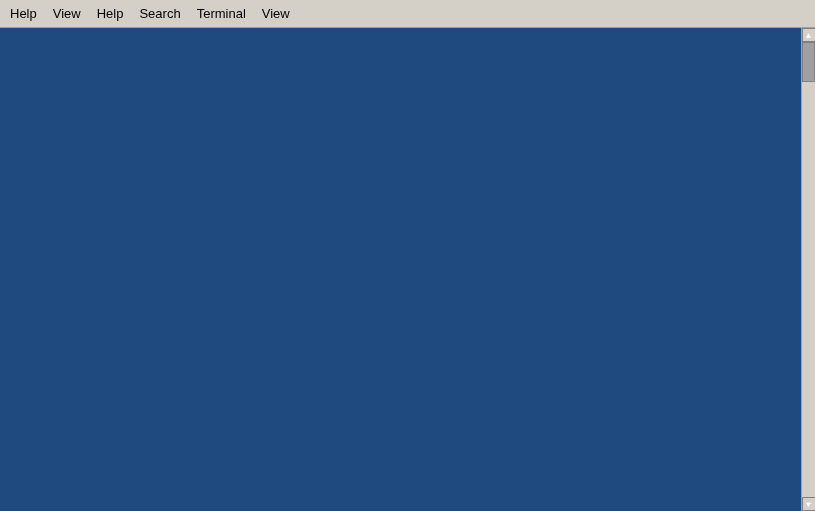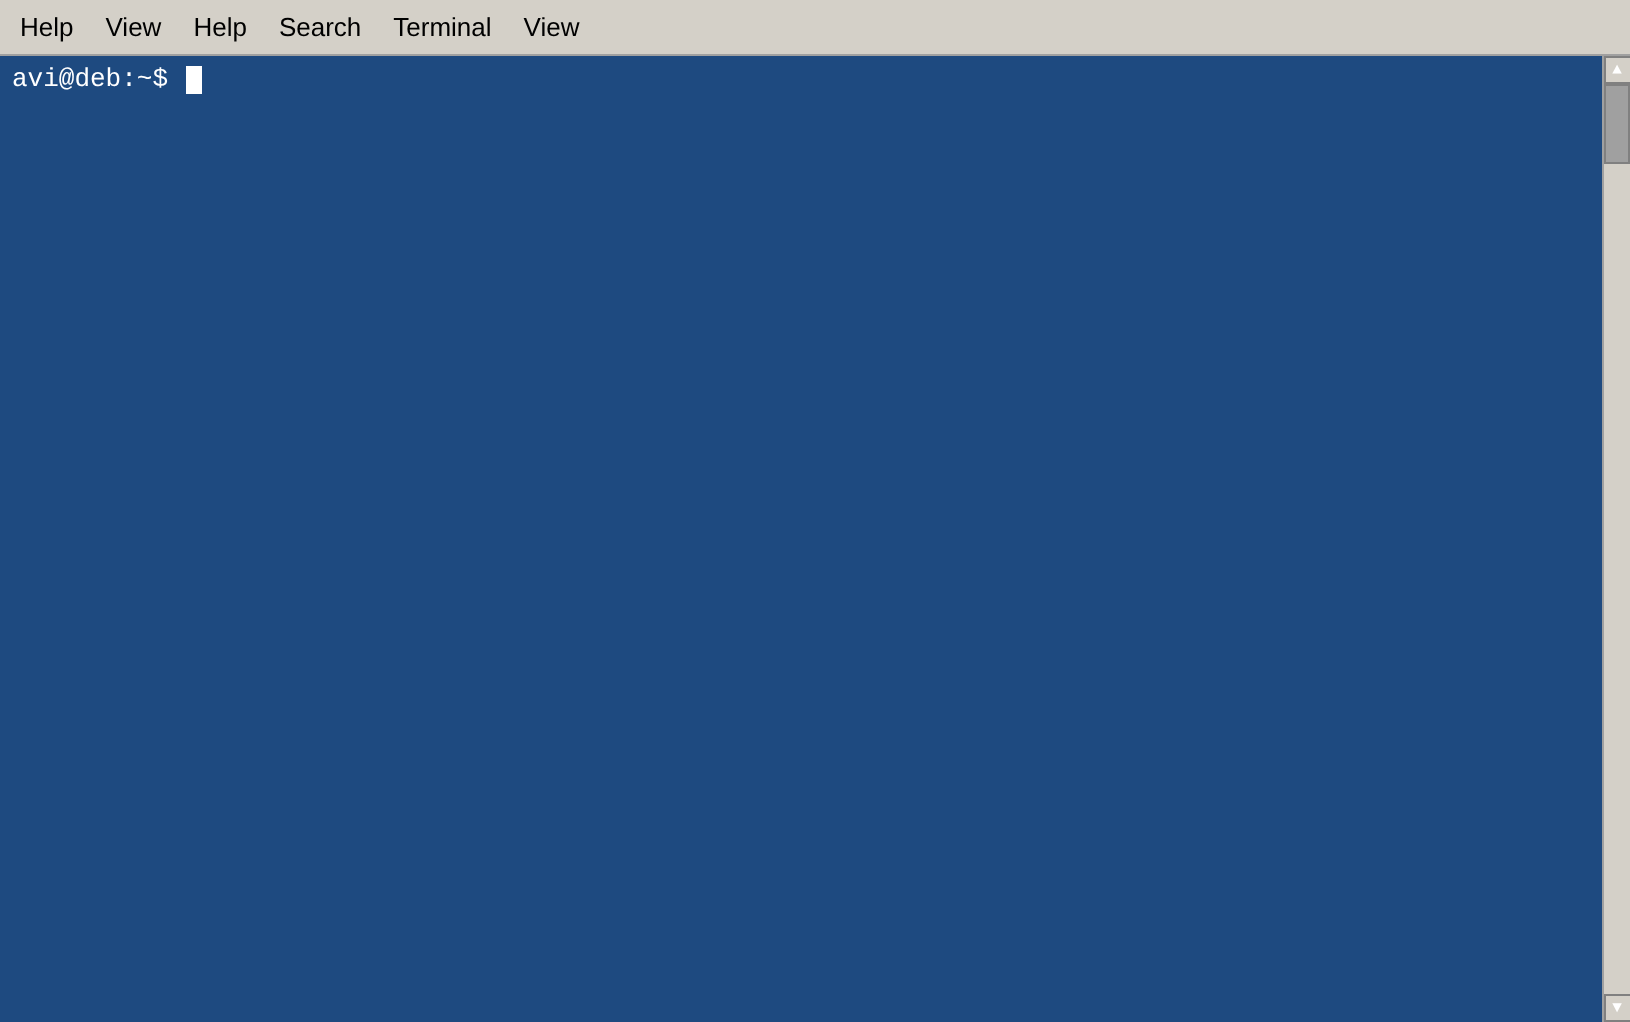--- a/index.html
+++ b/index.html
@@ -131,24 +131,20 @@
 <div id="menubar">
   <span class="menu-item">Help</span>
   <span class="menu-item">View</span>
   <span class="menu-item">Help</span>
   <span class="menu-item">Search</span>
   <span class="menu-item">Terminal</span>
   <span class="menu-item">View</span>
 </div>
 
 <div id="terminal-area">
-  <div id="prompt-line">
-    <span id="prompt-text">avi@deb:~$ </span>
-    <span id="cursor"></span>
-  </div>
 
   <div id="scrollbar">
     <div id="scrollbar-up">▲</div>
     <div id="scrollbar-track">
       <div id="scrollbar-thumb"></div>
     </div>
     <div id="scrollbar-down">▼</div>
   </div>
 </div>
 

